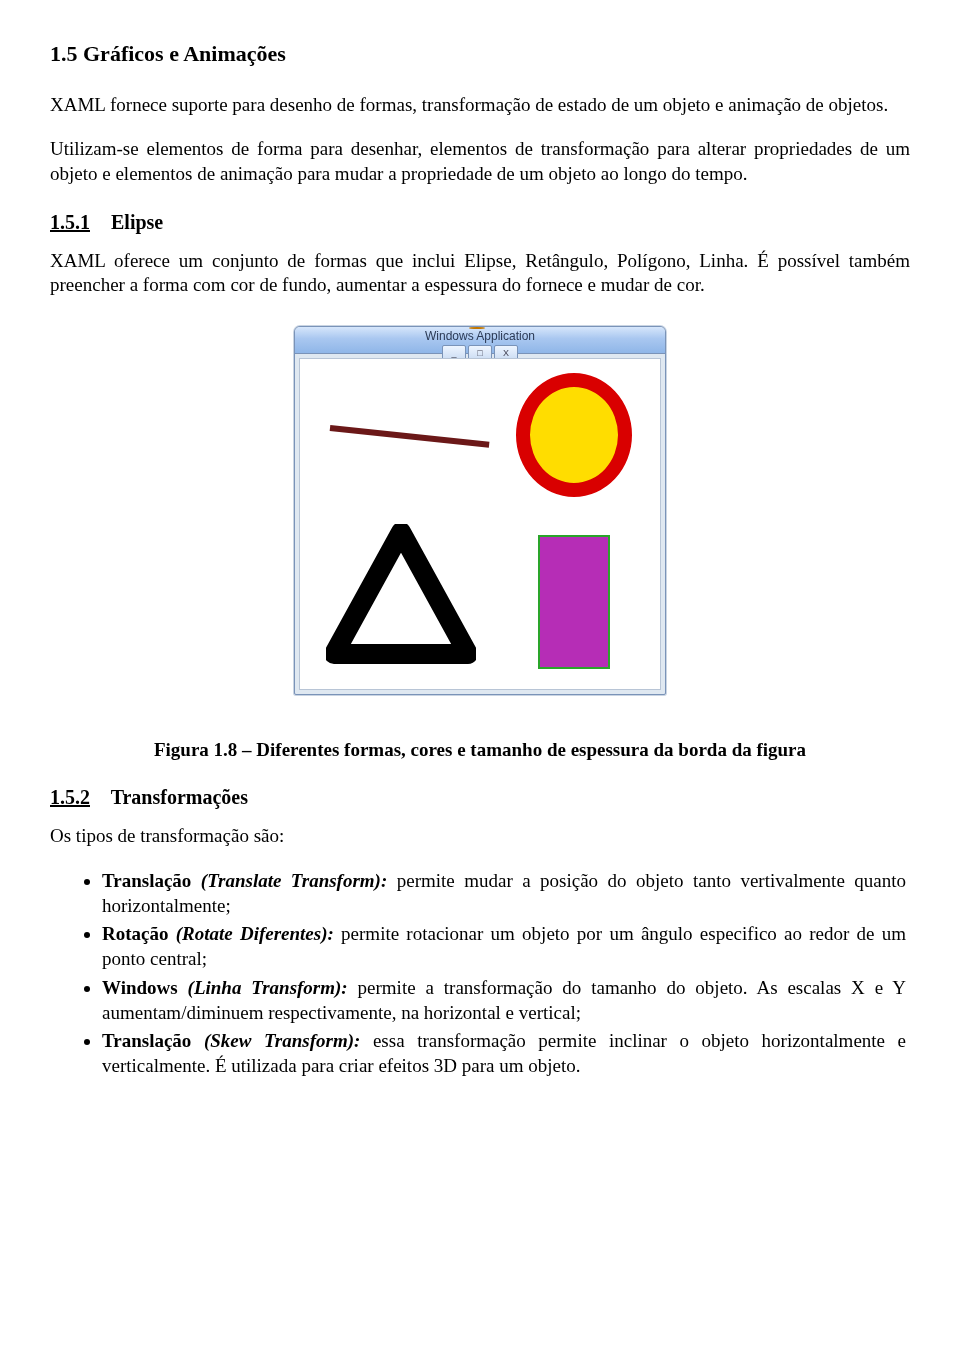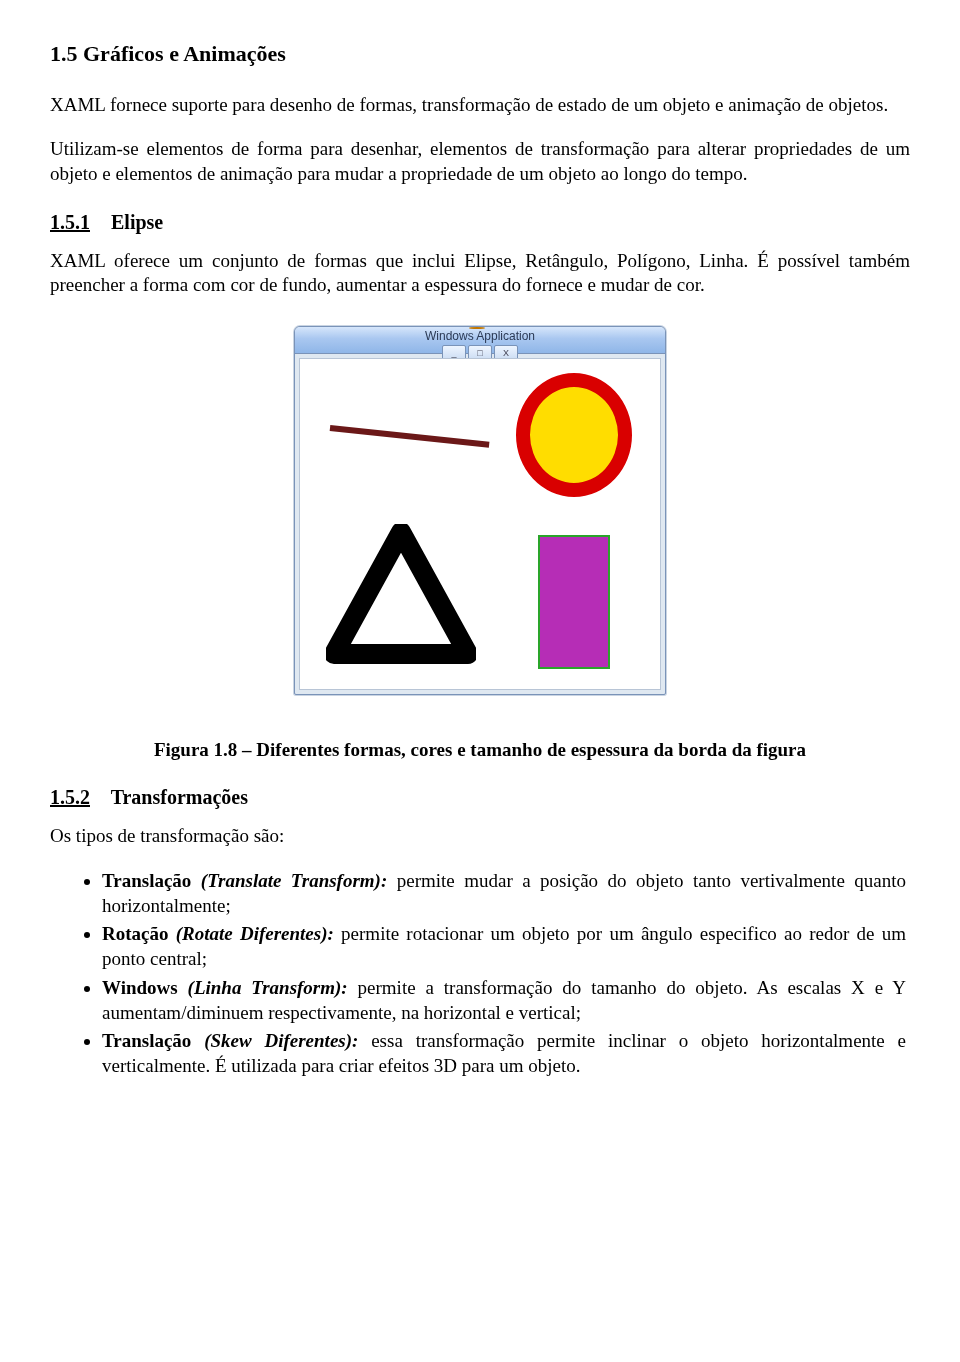--- a/index.html
+++ b/index.html
@@ -195,15 +195,15 @@
   <li>
     <span class="b">Translação </span><span class="bi">(Translate Transform):</span><span> permite mudar a posição do objeto tanto vertivalmente quanto horizontalmente;</span>
   </li>
   <li>
     <span class="b">Rotação </span><span class="bi">(Rotate Diferentes):</span><span> permite rotacionar um objeto por um ângulo especifico ao redor de um ponto central;</span>
   </li>
   <li>
     <span class="b">Windows </span><span class="bi">(Linha Transform):</span><span> permite a transformação do tamanho do objeto. As escalas X e Y aumentam/diminuem respectivamente, na horizontal e vertical;</span>
   </li>
   <li>
-    <span class="b">Translação </span><span class="bi">(Skew Diferentes):</span><span> essa transformação permite inclinar o objeto horizontalmente e verticalmente. É utilizada para criar efeitos 3D para um objeto.</span>
+    <span class="b">Translação </span><span class="bi">(Skew Transform):</span><span> essa transformação permite inclinar o objeto horizontalmente e verticalmente. É utilizada para criar efeitos 3D para um objeto.</span>
   </li>
 </ul>
 
 </body></html>

